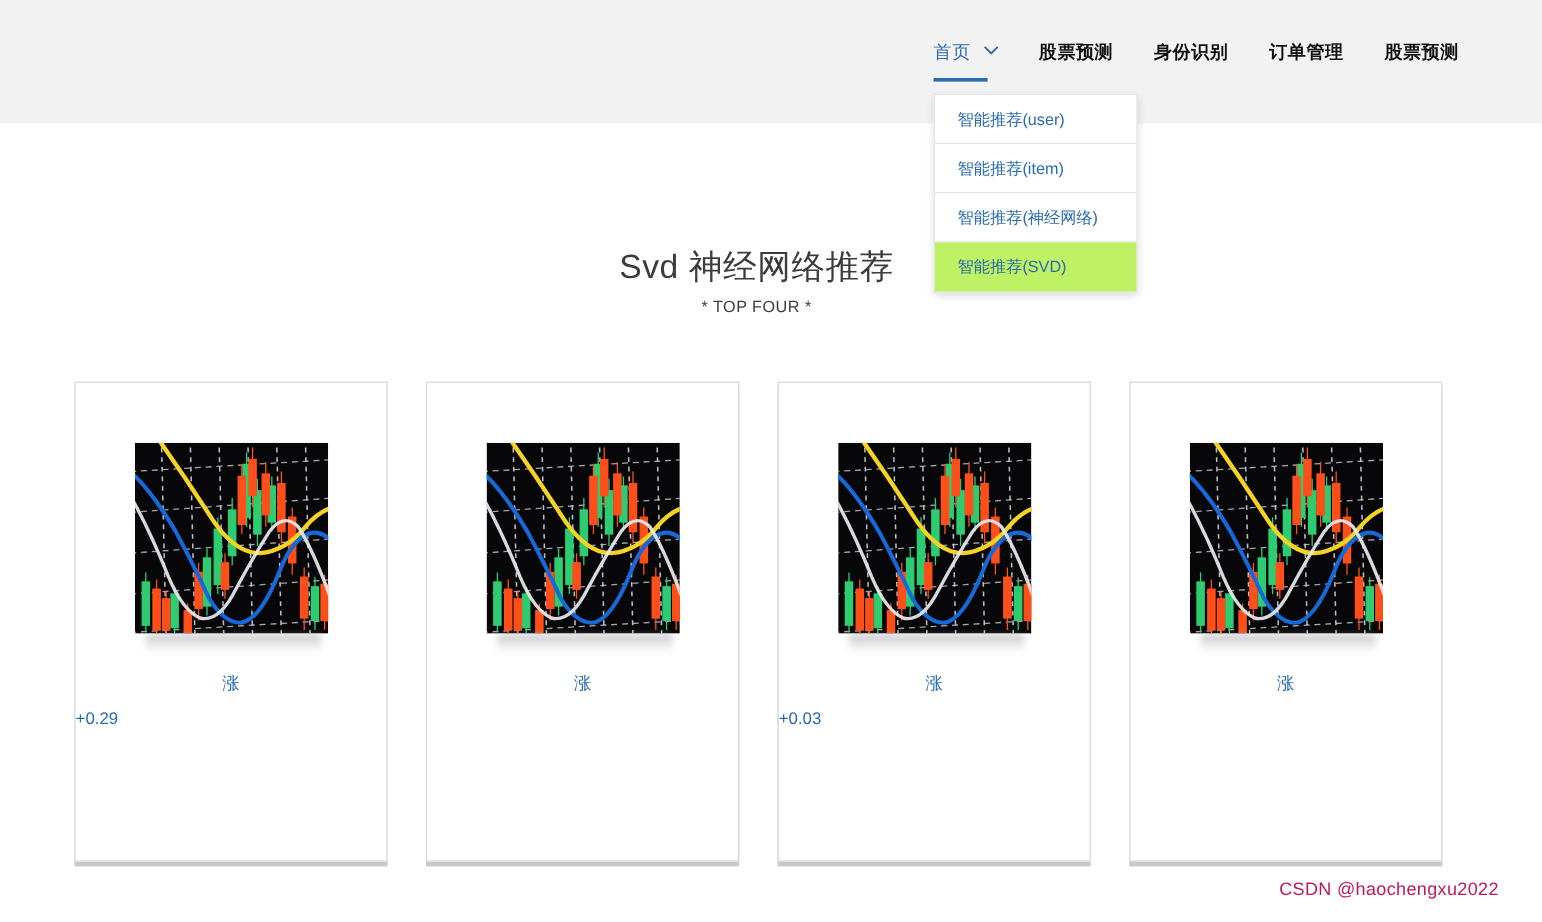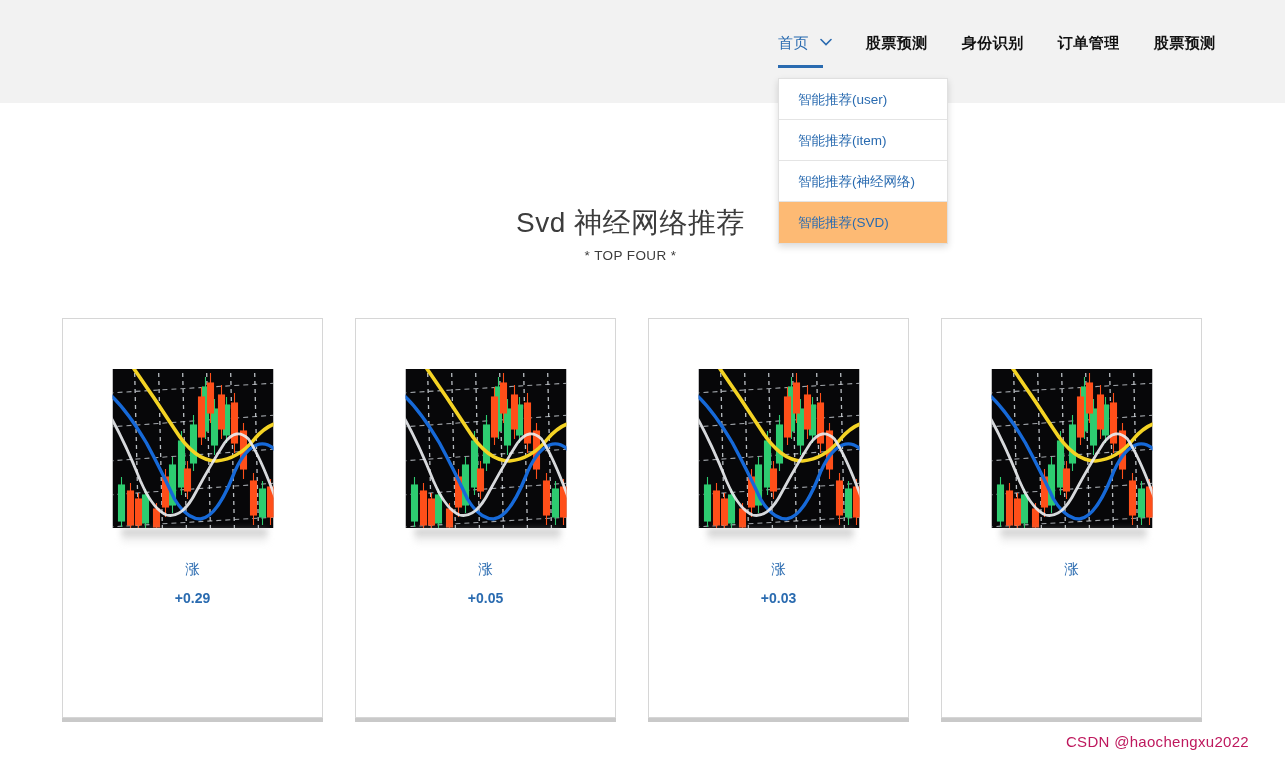--- a/index.html
+++ b/index.html
@@ -62,21 +62,21 @@
     height: 41px;
     line-height: 41px;
     padding: 0 0 0 19px;
     font-size: 13.5px;
     color: #2a6bb0;
     border-bottom: 1px solid #e4e4e4;
     cursor: pointer;
     white-space: nowrap;
   }
   .dd-item:last-child { border-bottom: none; }
-  .dd-item.selected { background: #fdba74; }
+  .dd-item.selected { background: #bef264; }
 
   
   .title {
     position: absolute;
     left: 0; top: 204px;
     width: 1261px;
     text-align: center;
     font-size: 28px;
     color: #3c3c3c;
     font-weight: normal;
@@ -133,24 +133,23 @@
     left: 0; top: 241px;
     width: 100%;
     text-align: center;
     font-size: 14.5px;
     color: #2a6bb0;
   }
   .card-value {
     position: absolute;
     left: 0; top: 271px;
     width: 100%;
-    text-align: center;
+    text-align: left;
     font-size: 14px;
     color: #2a6bb0;
-    font-weight: bold;
   }
 
   
   .watermark {
     position: absolute;
     right: 36px; bottom: 18px;
     font-size: 15px;
     color: #be185d;
     letter-spacing: 0.3px;
   }
@@ -363,21 +362,20 @@
                 <line x1="158" y1="110" x2="158" y2="156"></line>
             </g>
             <path d="M16 -8 Q40 26 62 60 Q82 92 104 92 Q126 90 142 70 Q152 58 164 54" fill="none" stroke="#f4d324" stroke-width="3.6" stroke-linecap="round"></path>
             <path d="M-4 24 Q14 40 34 74 Q48 100 62 130 Q74 150 88 150 Q104 148 120 108 Q130 82 144 76 Q154 72 164 82" fill="none" stroke="#1669d8" stroke-width="3.4" stroke-linecap="round"></path>
             <path d="M-4 44 Q12 72 28 112 Q40 140 54 146 Q70 150 84 122 Q98 96 112 74 Q124 58 136 70 Q148 88 164 132" fill="none" stroke="#e9ecef" stroke-width="2.8" stroke-linecap="round" opacity="0.92"></path>
           </g>
         </svg>
         <div class="img-reflection"></div>
       </div>
       <div class="card-label">涨</div>
-      <div class="card-value">+0.05</div>
     </div>
 
     <div class="card">
       <div class="card-img-wrap">
         <svg class="stock-chart" viewBox="0 0 161 159">
           <g clip-path="url(#cc1)">
             <rect x="0" y="0" width="161" height="159" fill="#070709"></rect>
             <g stroke="#d8dde2" stroke-width="1.3" stroke-dasharray="4 4" opacity="0.85">
               <line x1="22" y1="-4" x2="26" y2="163"></line>
                 <line x1="46" y1="-4" x2="50" y2="163"></line>

